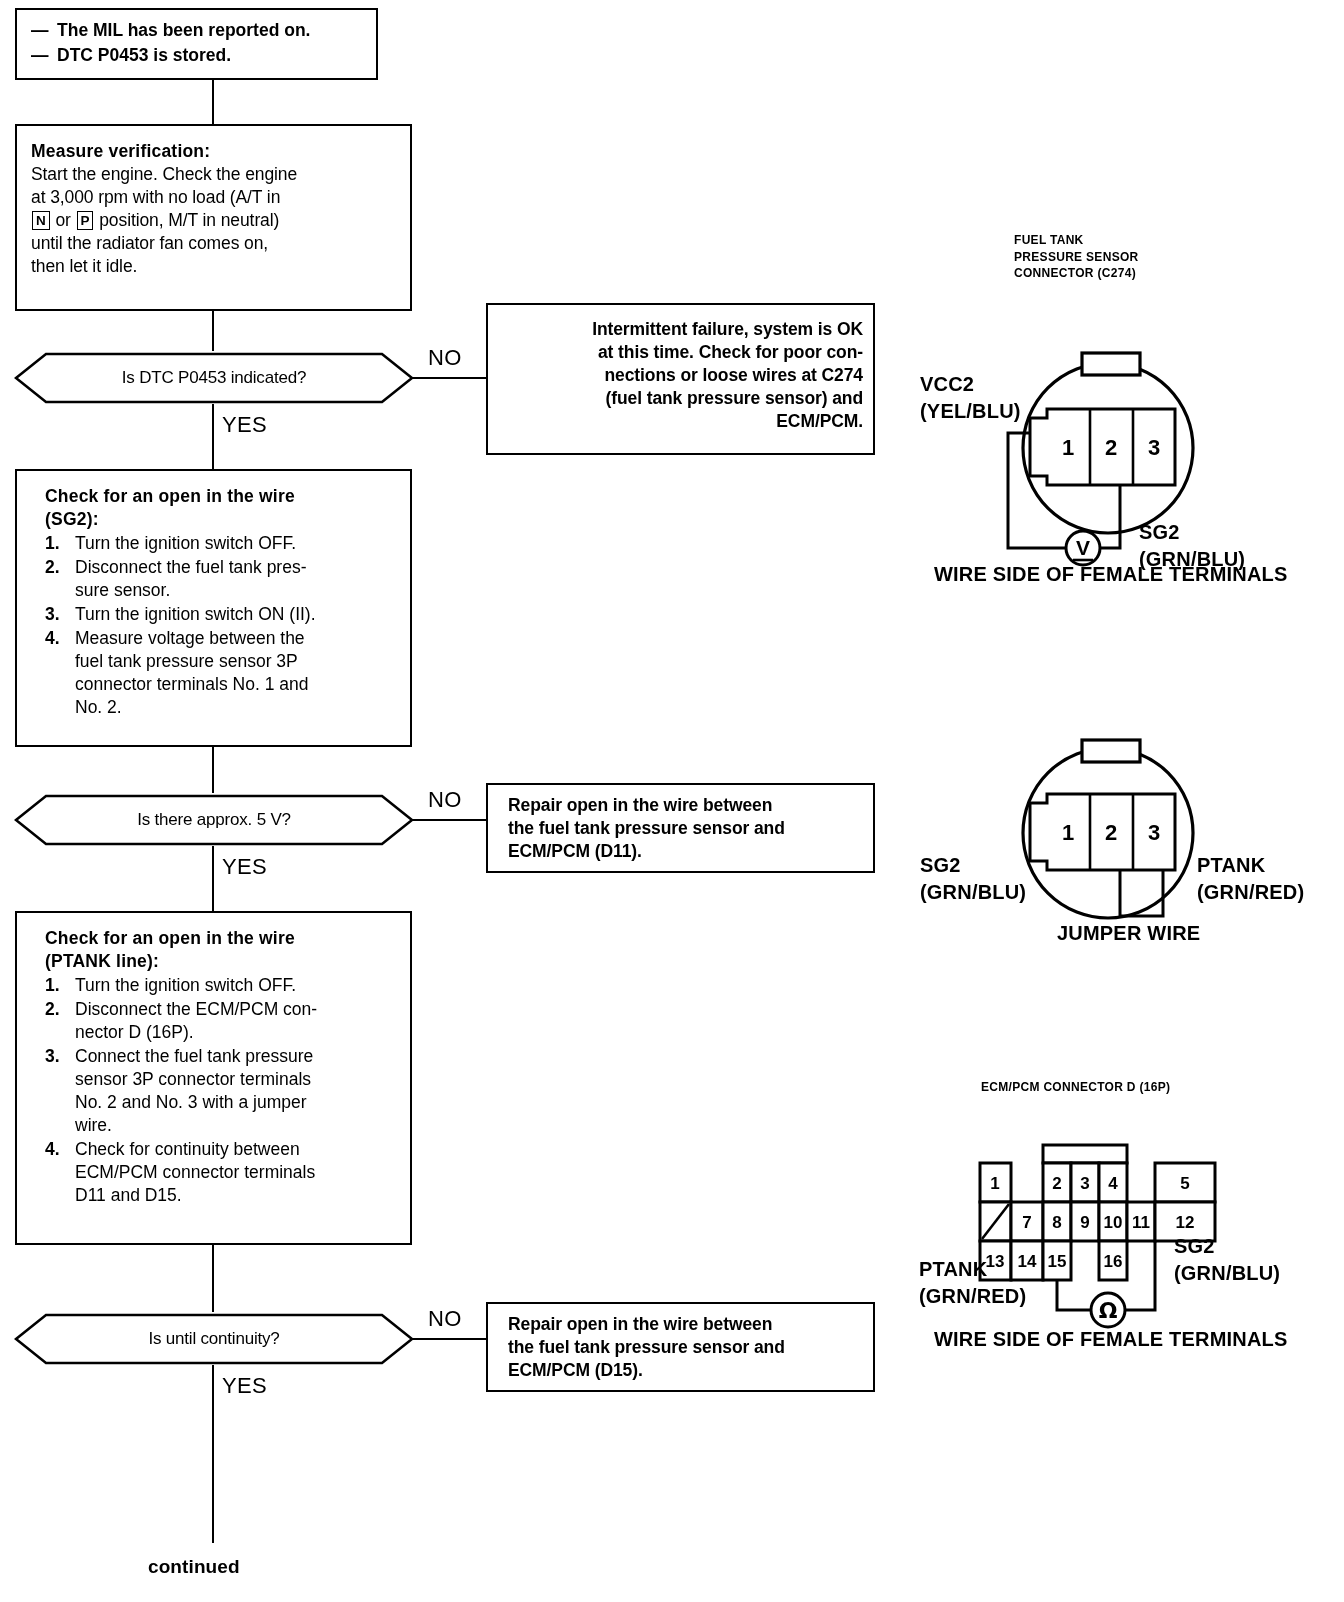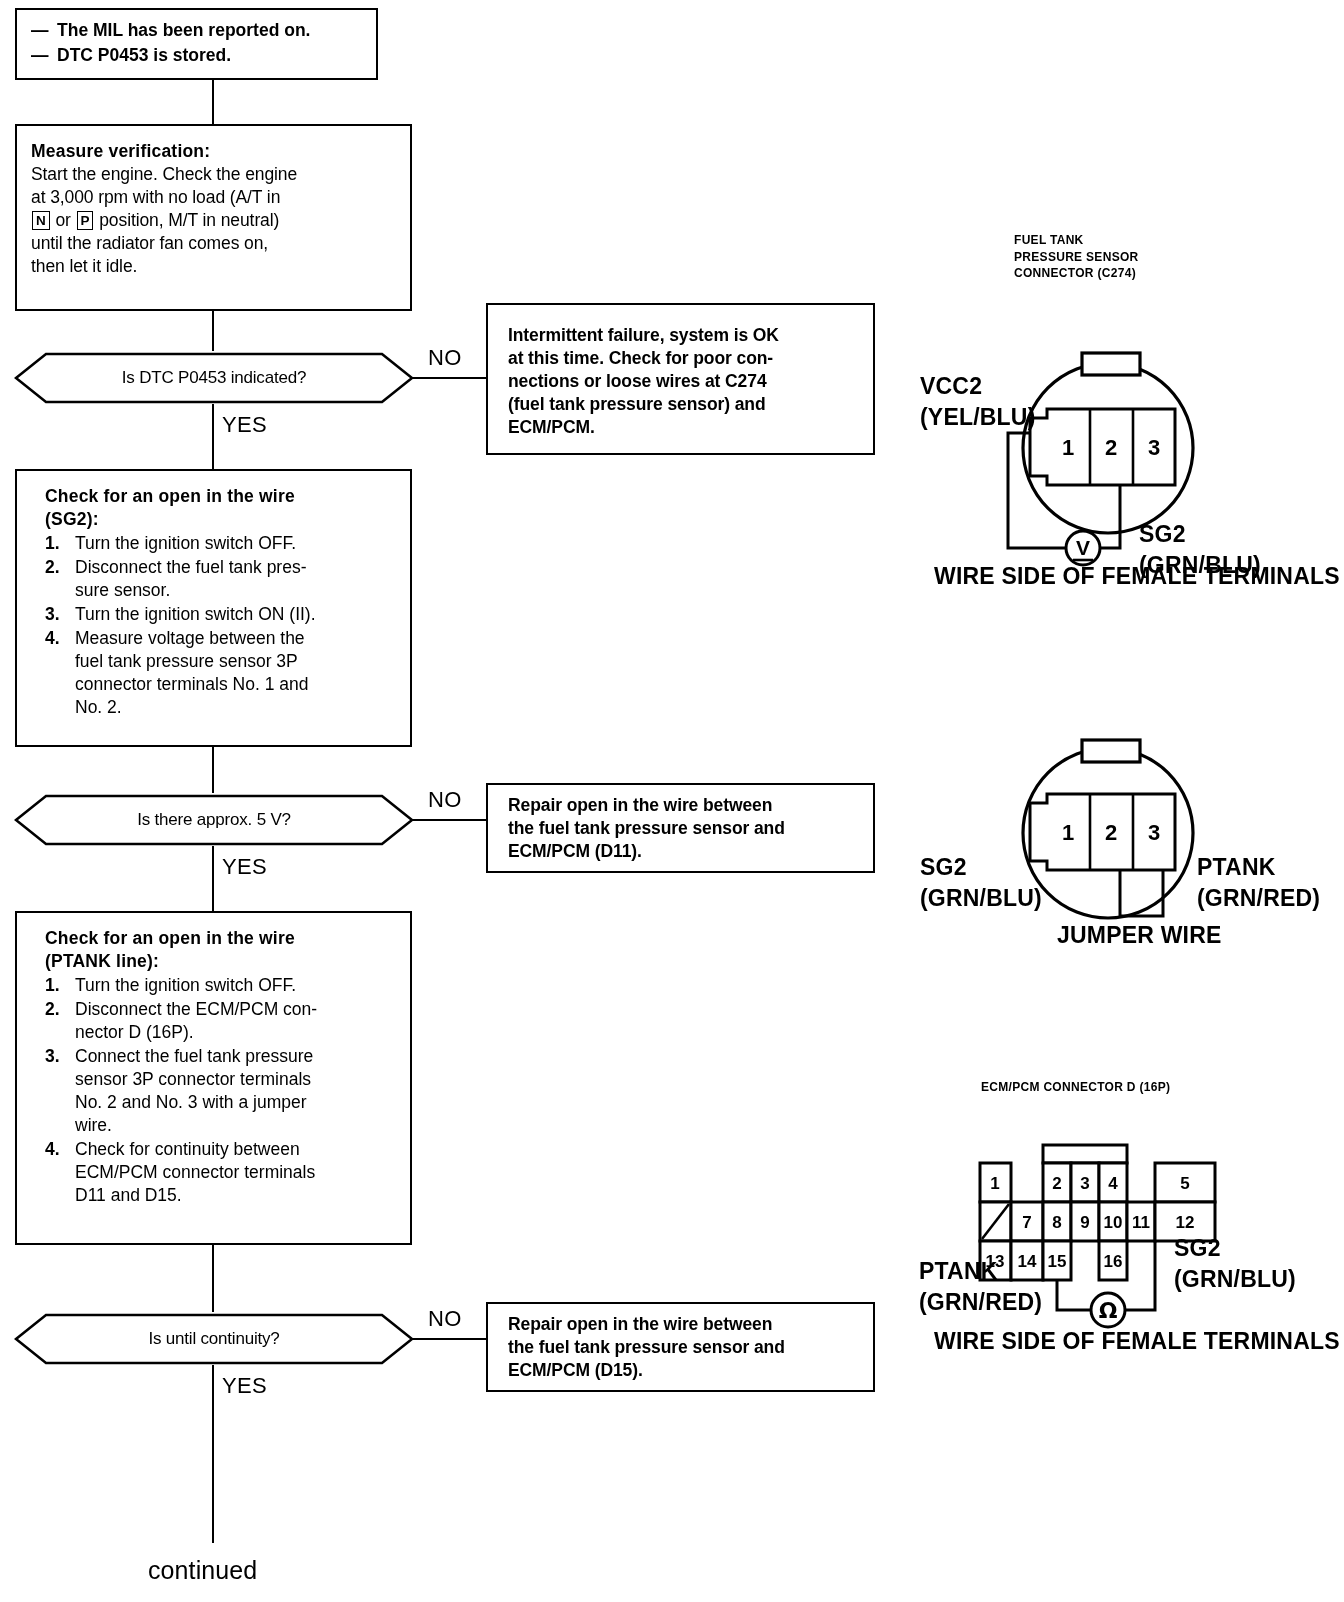--- a/index.html
+++ b/index.html
@@ -116,31 +116,31 @@
     position:absolute;
     font-weight:bold;
     font-size:12px;
     line-height:1.38;
     letter-spacing:0.3px;
     white-space:pre-line;
   }
   .rlabel{
     position:absolute;
     font-weight:bold;
-    font-size:23px;
+    font-size:20px;
     line-height:1.35;
     letter-spacing:0.2px;
     white-space:pre-line;
   }
 
   
   .continued{
     position:absolute;
-    font-size:25px;
-    font-weight:normal;
+    font-size:19px;
+    font-weight:bold;
     letter-spacing:0.1px;
   }
 
   
   .diagram{position:absolute;}
   .diagram svg{display:block;overflow:visible;}
 </style>
 </head>
 <body>
 
@@ -178,21 +178,21 @@
     <svg width="400" height="54" viewBox="0 0 400 54">
       <polygon points="2,27 32,3 368,3 398,27 368,51 32,51" fill="#fff" stroke="#000" stroke-width="2.6" stroke-linejoin="miter"></polygon>
     </svg>
     <div class="hexlabel">Is DTC P0453 indicated?</div>
   </div>
 
   <div class="hline" style="left:412px;top:377px;width:74px;"></div>
   <div class="branchlabel" style="left:428px;top:345px;">NO</div>
 
   <div class="box" style="left:486px;top:303px;width:389px;height:152px;">
-    <div class="inner" style="padding:19px 10px 0 20px;">
+    <div class="inner" style="padding:13px 10px 0 20px;text-align:right;">
       <div class="btxt bold">Intermittent failure, system is OK</div>
       <div class="btxt bold">at this time. Check for poor con-</div>
       <div class="btxt bold">nections or loose wires at C274</div>
       <div class="btxt bold">(fuel tank pressure sensor) and</div>
       <div class="btxt bold">ECM/PCM.</div>
     </div>
   </div>
 
   <div class="vline" style="left:212px;top:404px;height:65px;"></div>
   <div class="branchlabel" style="left:222px;top:412px;">YES</div>

